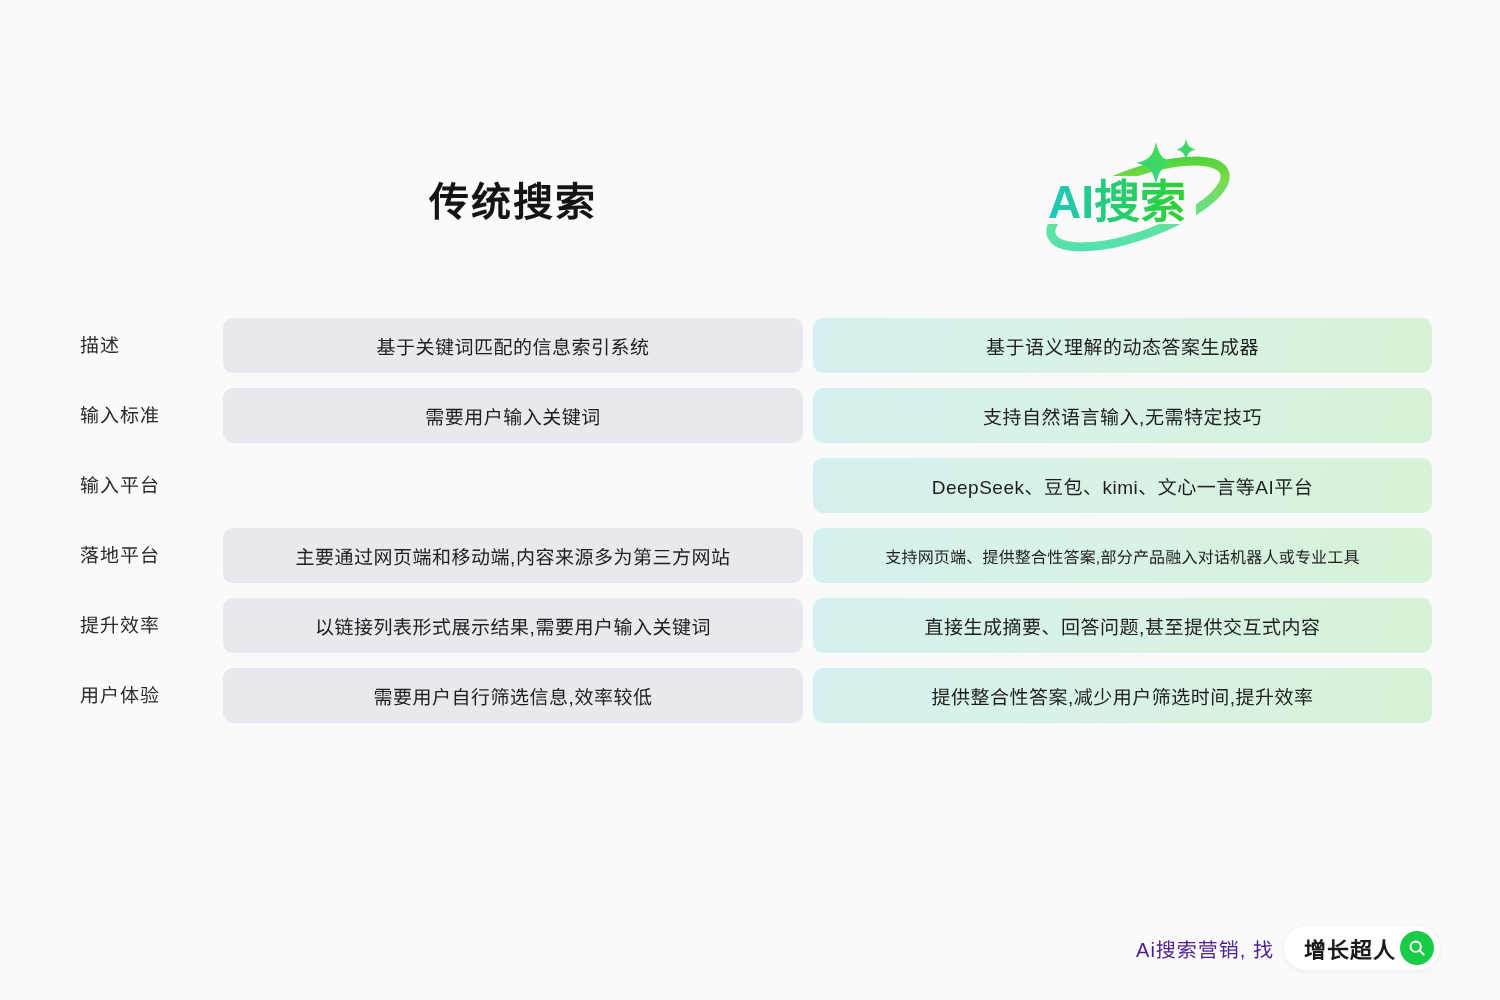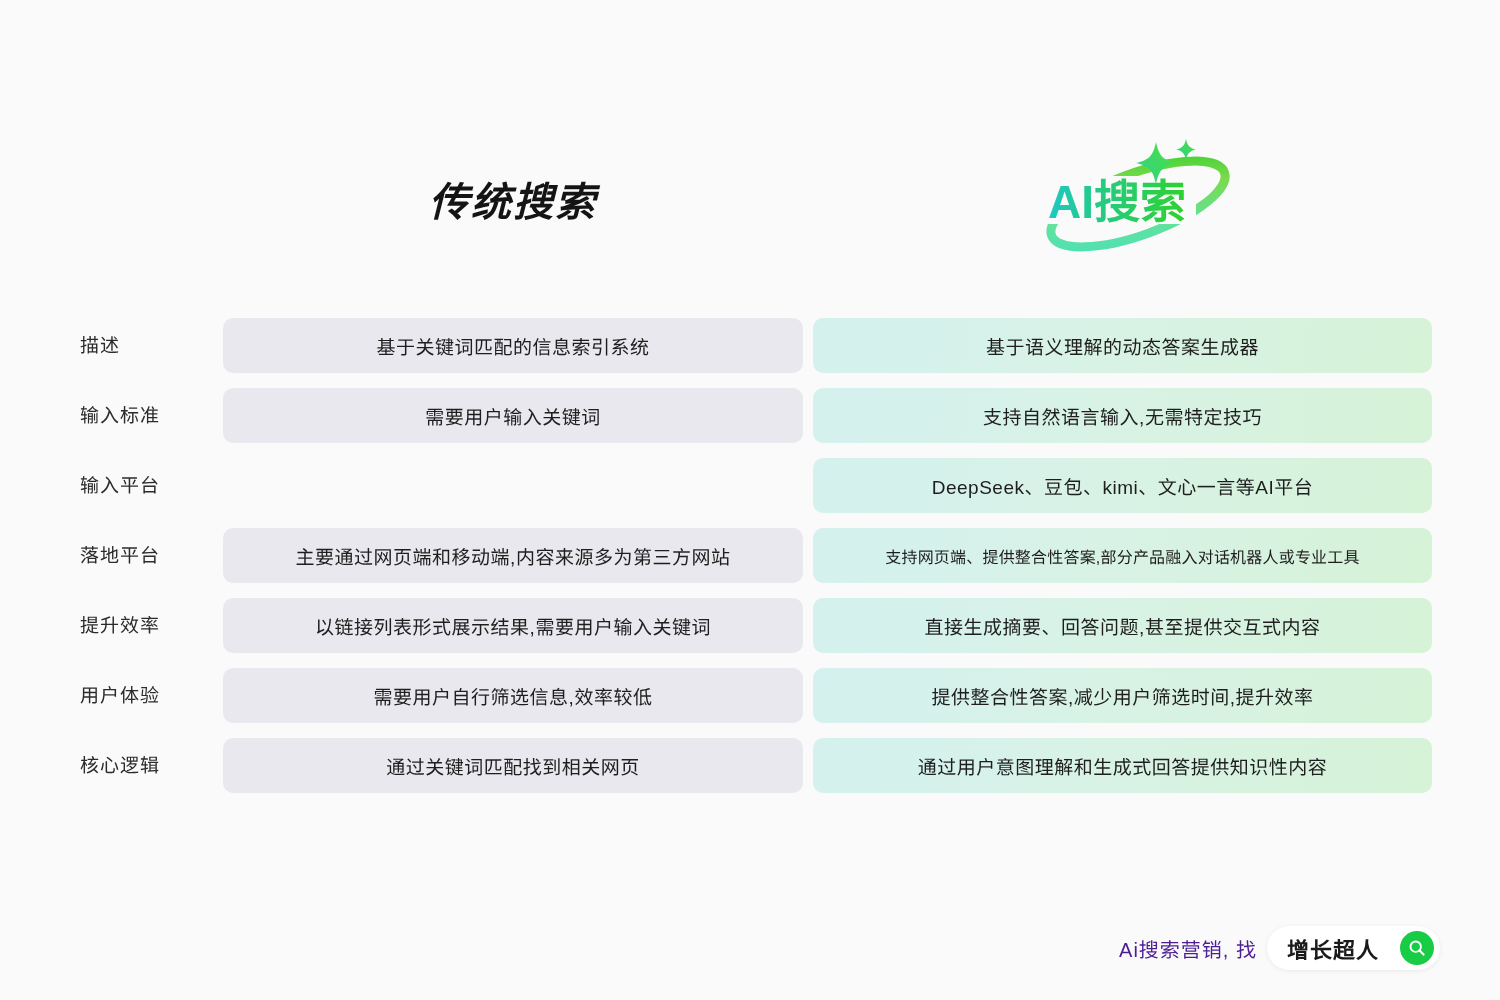--- a/index.html
+++ b/index.html
@@ -29,21 +29,20 @@
   .left-title {
     position: absolute;
     left: 223px;
     top: 170px;
     width: 580px;
     text-align: center;
     font-size: 40px;
     font-weight: bold;
     letter-spacing: 2px;
     color: #141414;
-    font-style: italic;
   }
 
   
   .ai-logo {
     position: absolute;
     left: 1028px;
     top: 128px;
     width: 220px;
     height: 140px;
   }
@@ -117,21 +116,21 @@
     gap: 10px;
   }
   .footer-tagline {
     font-size: 20px;
     color: #4c1d95;
     letter-spacing: 1px;
   }
   .footer-pill {
     display: flex;
     align-items: center;
-    gap: 21px;
+    gap: 4px;
     background: #ffffff;
     border-radius: 30px;
     padding: 5px 6px 5px 20px;
     box-shadow: 0 1px 5px rgba(0,0,0,0.07);
   }
   .footer-brand {
     font-size: 22px;
     font-weight: bold;
     color: #1a1a1a;
     letter-spacing: 1px;
@@ -224,25 +223,20 @@
     <div class="cell trad">以链接列表形式展示结果,需要用户输入关键词</div>
     <div class="cell ai">直接生成摘要、回答问题,甚至提供交互式内容</div>
   </div>
 
   <div class="row">
     <div class="row-label">用户体验</div>
     <div class="cell trad">需要用户自行筛选信息,效率较低</div>
     <div class="cell ai">提供整合性答案,减少用户筛选时间,提升效率</div>
   </div>
 
-  <div class="row">
-    <div class="row-label">核心逻辑</div>
-    <div class="cell trad">通过关键词匹配找到相关网页</div>
-    <div class="cell ai">通过用户意图理解和生成式回答提供知识性内容</div>
-  </div>
 
 </div>
 
 <div class="footer">
   <div class="footer-tagline">Ai搜索营销, 找</div>
   <div class="footer-pill">
     <span class="footer-brand">增长超人</span>
     <span class="search-badge">
       <svg width="20" height="20" viewBox="0 0 20 20" xmlns="http://www.w3.org/2000/svg">
         <circle cx="8.7" cy="8.7" r="5.2" fill="none" stroke="#ffffff" stroke-width="1.9"></circle>

